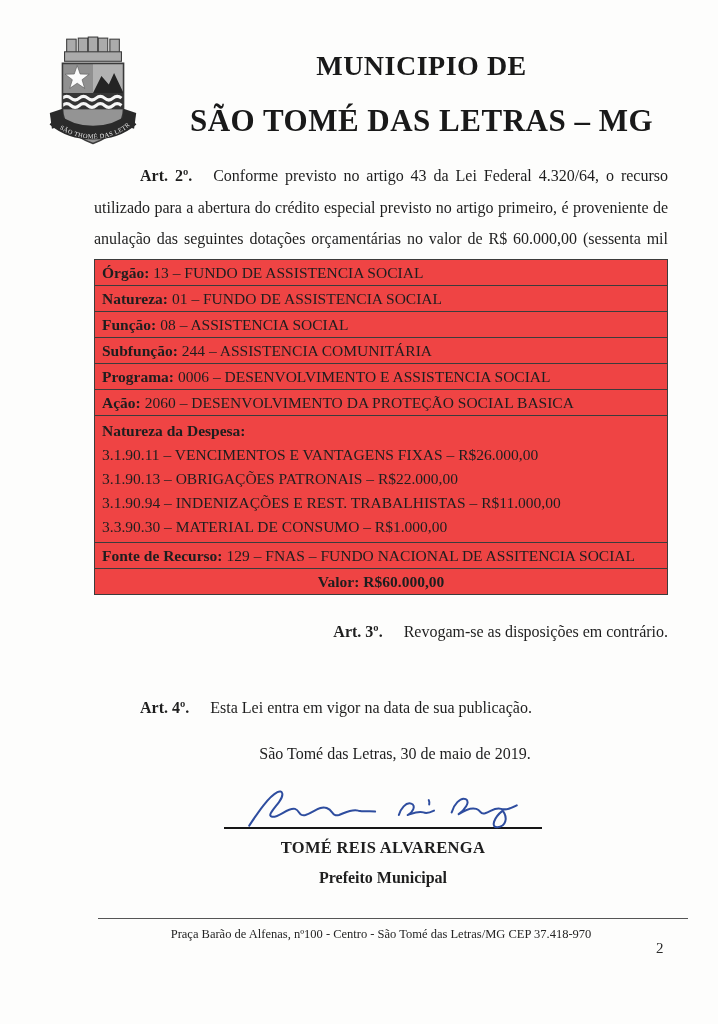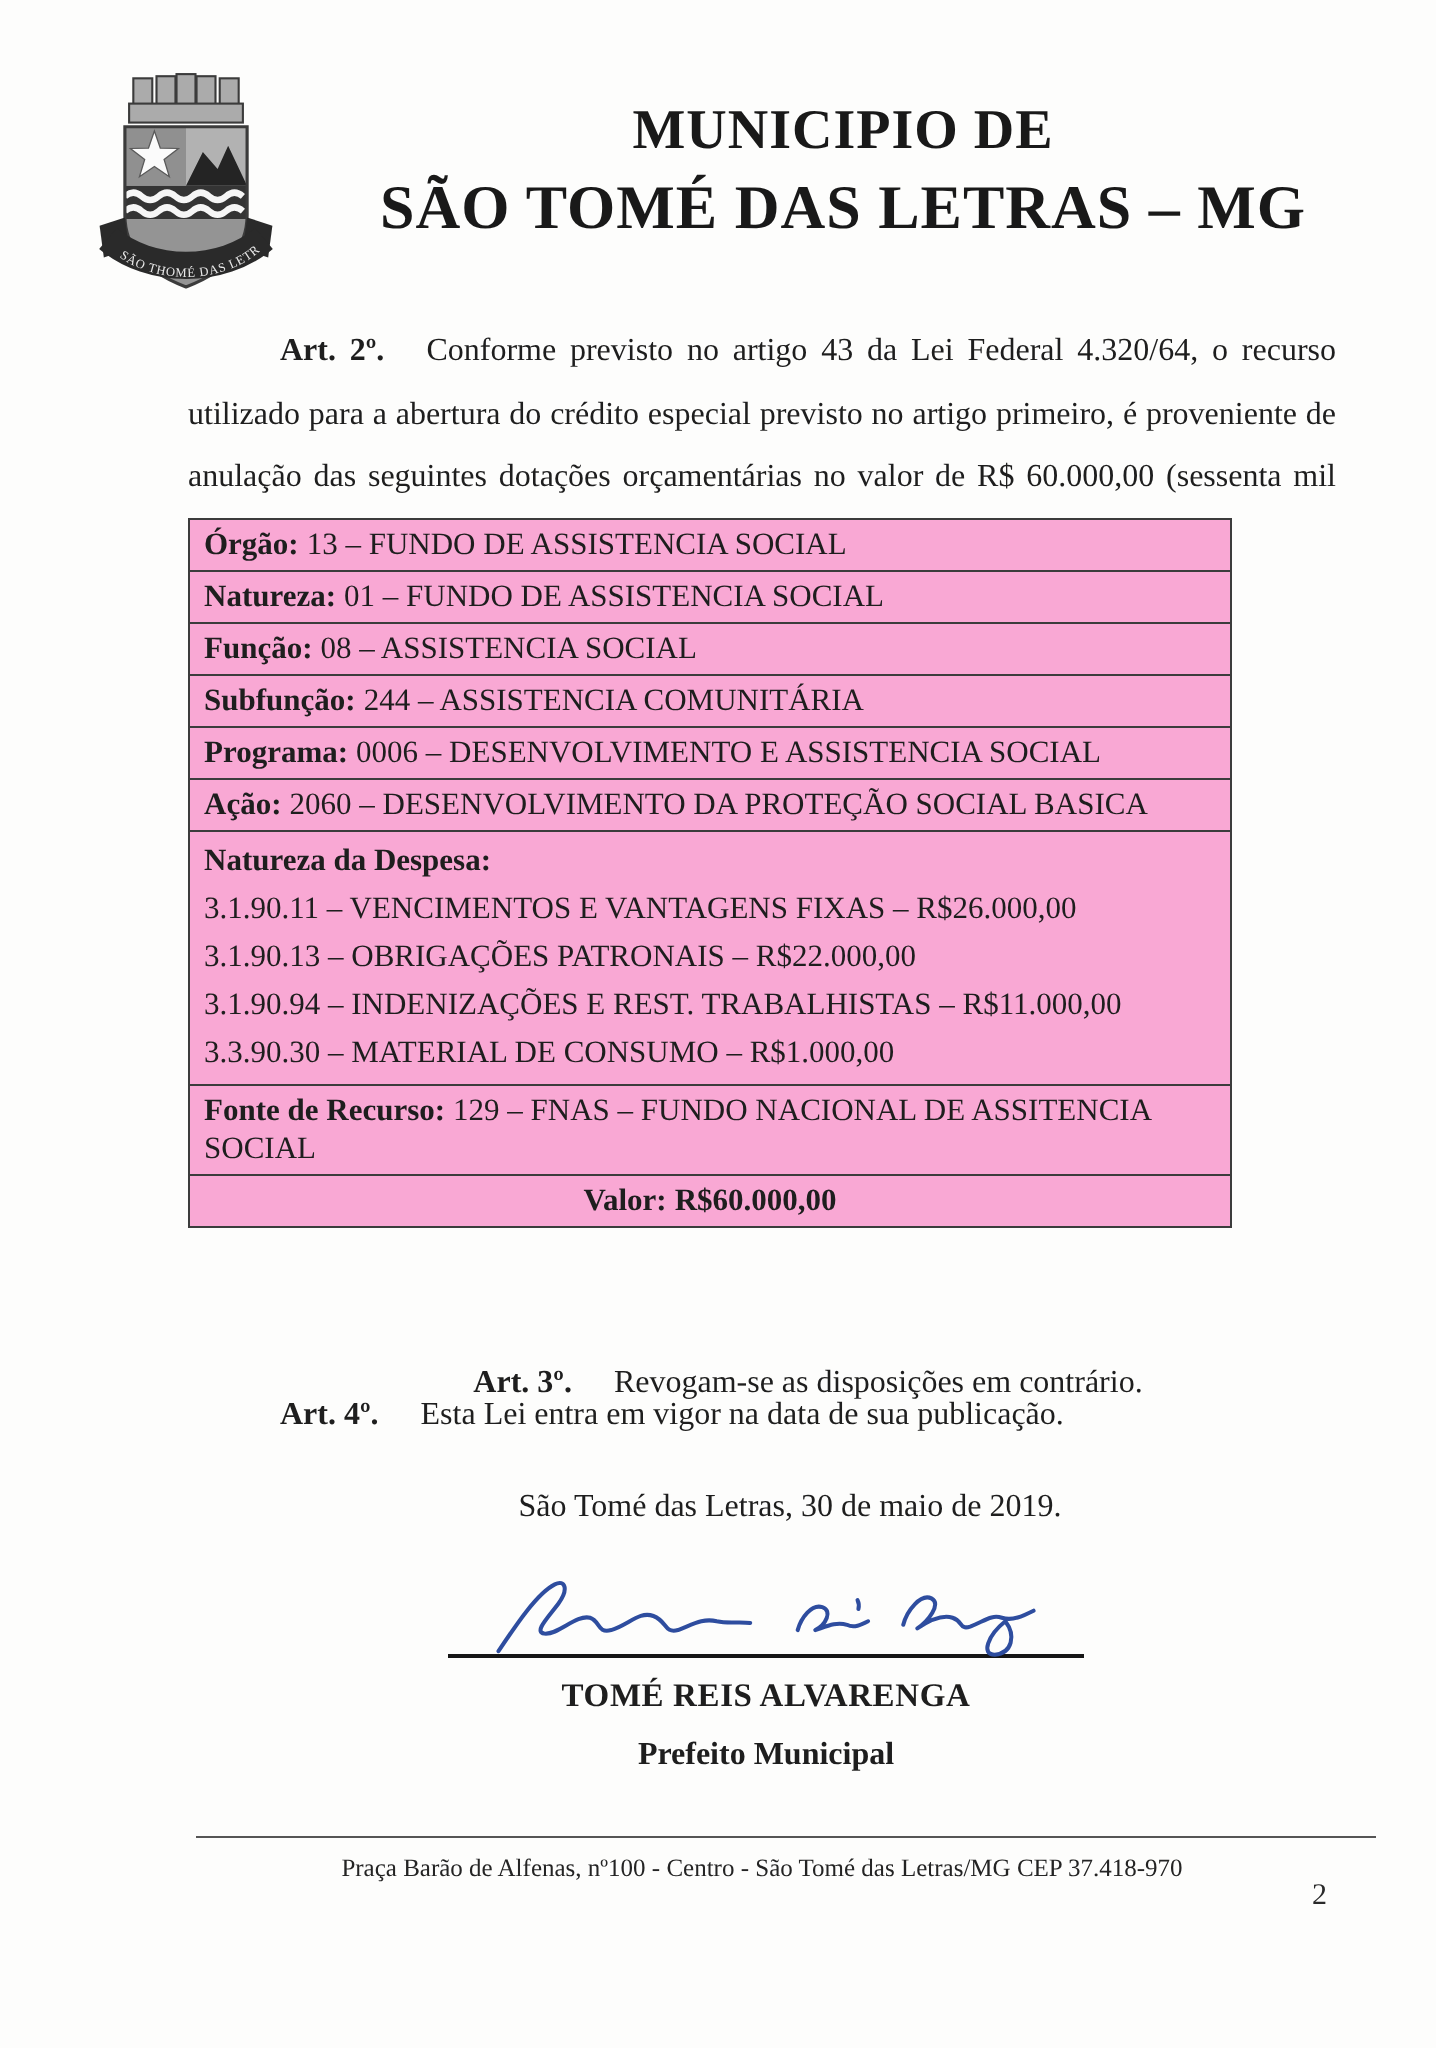--- a/index.html
+++ b/index.html
@@ -11,33 +11,33 @@
   }
   .page{
     position:relative;width:718px;height:1024px;
     background:#fdfdfc;overflow:hidden;
   }
   
   .header{position:absolute;top:36px;left:33px;right:28px;display:flex;}
   .crest{width:120px;height:118px;flex:0 0 auto;}
   .titles{flex:1;text-align:center;padding-top:14px;}
   .title1{font-size:28px;font-weight:bold;letter-spacing:0.5px;color:#191919;}
-  .title2{font-size:31px;font-weight:bold;letter-spacing:0.5px;margin-top:4px;color:#191919;}
+  .title2{font-size:31px;font-weight:bold;letter-spacing:0.5px;margin-top:21px;color:#191919;}
   
   .art{position:absolute;left:94px;width:574px;margin:0;
        font-size:16px;line-height:31.5px;text-align:justify;text-indent:46px;}
   .art-label{font-weight:bold;padding-right:21px;margin-top:16px;}
   .art2{top:160px;}
-  .art3{top:676px;text-align:center;}
+  .art3{top:616px;text-align:right;}
   .art4{top:692px;text-align:left;}
   .dateline{position:absolute;top:731px;left:94px;width:574px;margin:14px;
             text-align:center;font-size:16px;}
   
-  .btable{position:absolute;top:259px;left:94px;width:522px;
-          border:1.5px solid #3c3c3c;background:#f9a8d4;box-sizing:border-box;}
+  .btable{position:absolute;top:259px;left:94px;width:574px;
+          border:1.5px solid #3c3c3c;background:#ef4444;box-sizing:border-box;}
   .trow{border-bottom:1px solid #3c3c3c;padding:3px 7px;
         font-size:15.5px;line-height:19px;}
   .trow:last-child{border-bottom:none;}
   .lbl{font-weight:bold;padding-right:4px;}
   .tall .nhead{font-weight:bold;line-height:24px;}
   .nitem{line-height:24px;}
   .valor-row{font-weight:bold;text-align:center;}
   
   .sig-area{position:absolute;top:786px;left:224px;width:318px;text-align:center;}
   .sig-svg{display:block;width:318px;height:44px;position:relative;z-index:2;margin-bottom:-3px;}

